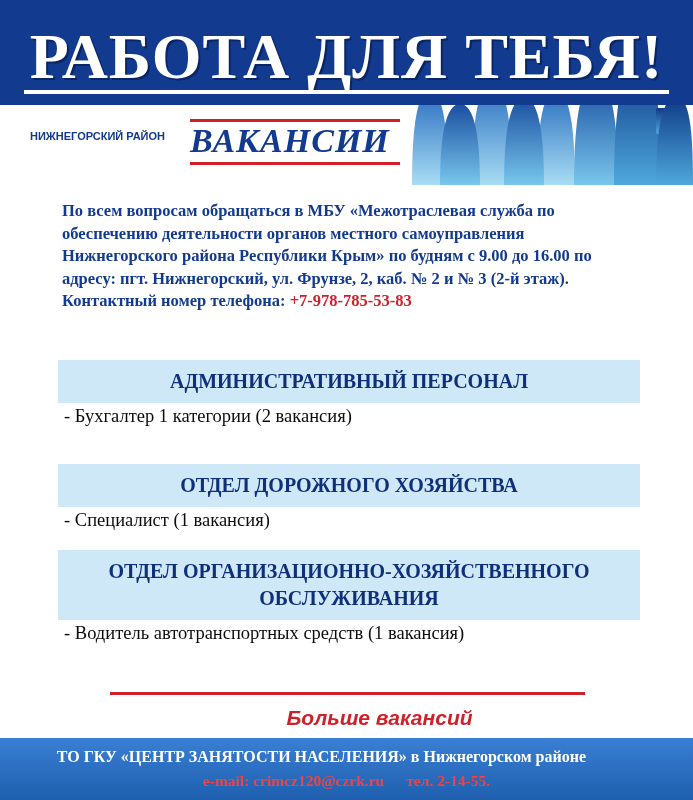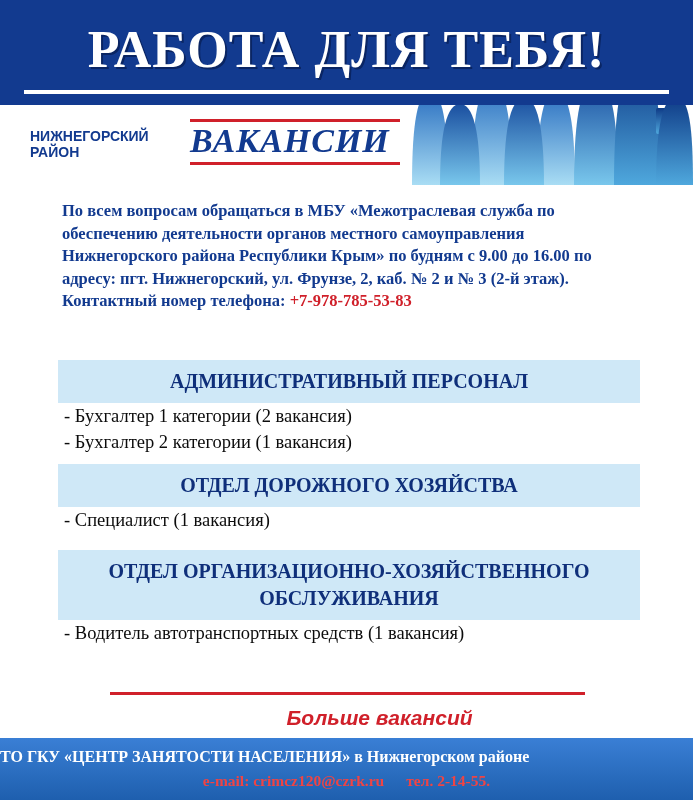--- a/index.html
+++ b/index.html
@@ -39,21 +39,21 @@
     z-index: 4;
   }
   .header-title {
     position: absolute;
     left: 0;
     top: 20px;
     width: 693px;
     text-align: center;
     font-family: "Liberation Serif", serif;
     font-weight: bold;
-    font-size: 52px;
+    font-size: 64px;
     letter-spacing: 1px;
     color: #ffffff;
     text-shadow: 2px 2px 0 #0a2563;
     z-index: 5;
     white-space: nowrap;
   }
   .header-underline {
     position: absolute;
     left: 24px;
     top: 90px;
@@ -71,21 +71,21 @@
     background: #ffffff;
     z-index: 1;
   }
   .district {
     position: absolute;
     left: 30px;
     top: 128px;
     width: 160px;
     font-family: "Liberation Sans", sans-serif;
     font-weight: bold;
-    font-size: 14px;
+    font-size: 11px;
     line-height: 16px;
     color: #123a8f;
     z-index: 6;
     text-transform: none;
   }
   .vacancies-word {
     position: absolute;
     left: 190px;
     top: 122px;
     font-family: Liberation Serif, serif;
@@ -205,21 +205,21 @@
     width: 693px;
     height: 62px;
     background: #2a6fc9;
     background: linear-gradient(180deg, #3a7fd5 0%, #1e5fae 100%);
   }
   .footer-line1 {
     position: absolute;
     left: 0;
     top: 748px;
     width: 586px;
-    text-align: left;
+    text-align: right;
     font-family: "Liberation Serif", serif;
     font-size: 16px;
     font-weight: bold;
     color: #ffffff;
   }
   .footer-line2 {
     position: absolute;
     left: 0;
     top: 772px;
     width: 693px;
@@ -296,21 +296,20 @@
   </div>
 
   <div class="intro">
     <span>По всем вопросам обращаться в МБУ «Межотраслевая служба по обеспечению деятельности органов местного самоуправления Нижнегорского района Республики Крым» по будням с 9.00 до 16.00 по адресу: пгт. Нижнегорский, ул. Фрунзе, 2, каб. № 2 и № 3 (2-й этаж). Контактный номер телефона: </span><span class="phone">+7-978-785-53-83</span>
   </div>
 
   <div class="section sec1">
     <div class="section-title">АДМИНИСТРАТИВНЫЙ ПЕРСОНАЛ</div>
     <ul class="job-list">
       <li>- Бухгалтер 1 категории (2 вакансия)</li>
-      <li>- Бухгалтер 2 категории (1 вакансия)</li>
     </ul>
   </div>
 
   <div class="section sec2">
     <div class="section-title">ОТДЕЛ ДОРОЖНОГО ХОЗЯЙСТВА</div>
     <ul class="job-list">
       <li>- Специалист (1 вакансия)</li>
     </ul>
   </div>
 

